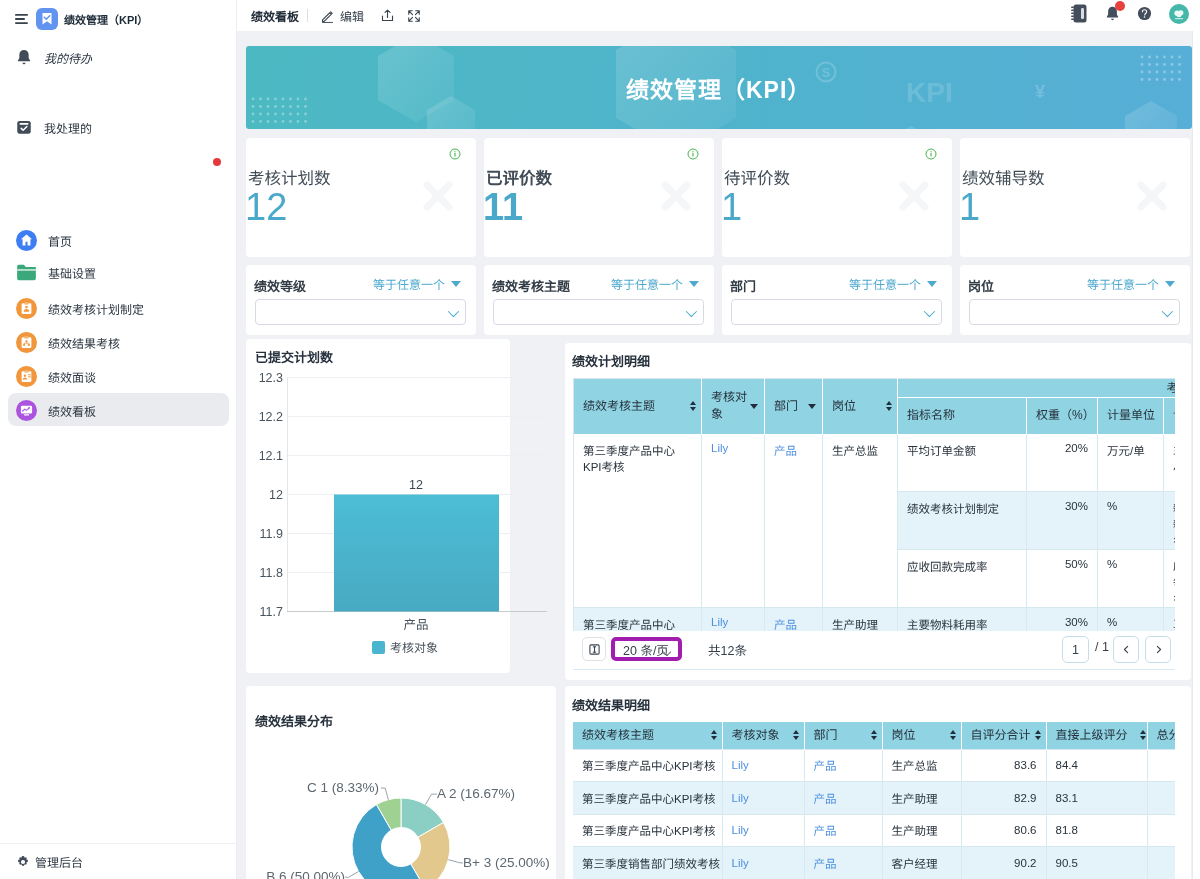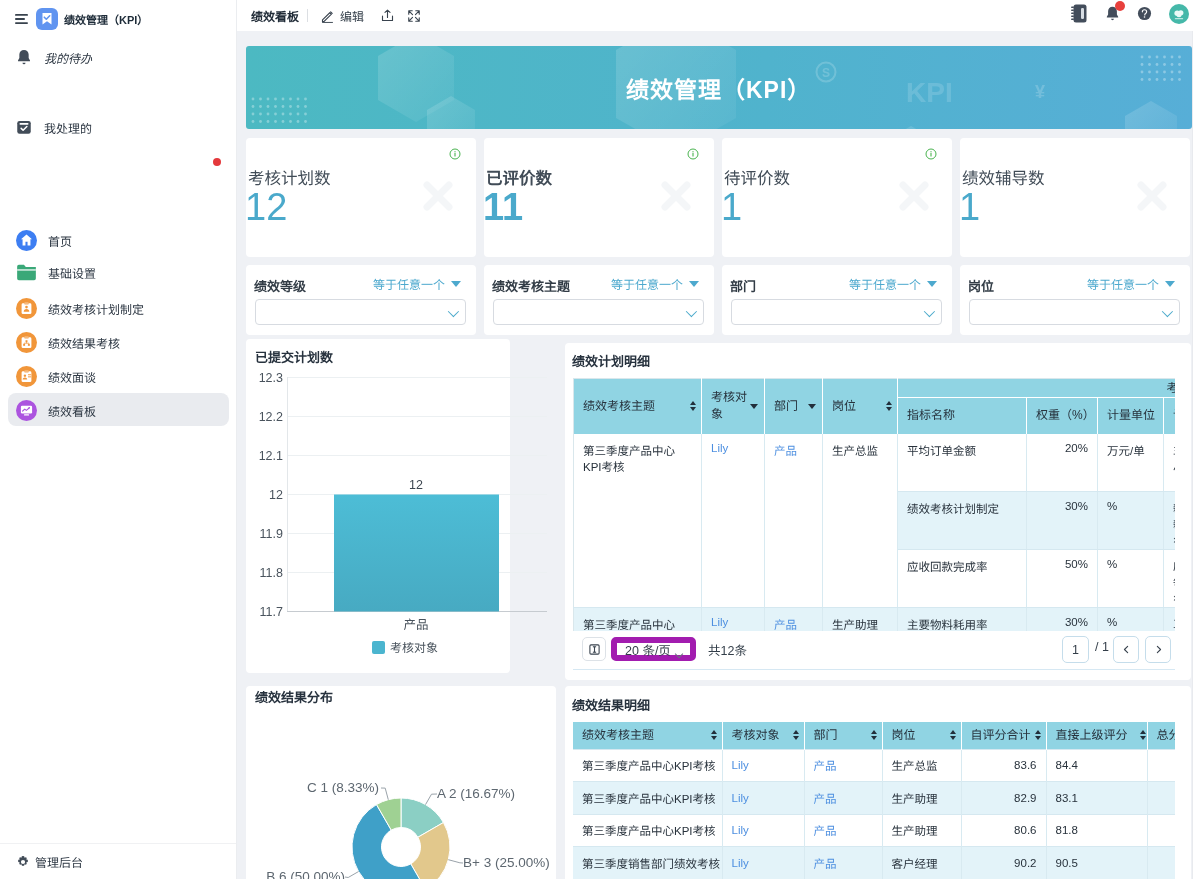--- a/index.html
+++ b/index.html
@@ -60,21 +60,21 @@
 .tbl td{border-right:1px solid #d8eaf1;border-bottom:1px solid #d5e8f0;background:#fff;padding:8px 9px;}
 .tbl tr.zb td{background:#e3f3f9;}
 #t1{border:1px solid #d9e7ec;}
 #t1 td[rowspan]{background:#fff;}
 #t2 td{border-bottom:none;border-top:1px solid #d5e8f0;padding-top:0;padding-bottom:0;vertical-align:middle;}
 #t2 td:first-child,#t2 th:first-child{padding-right:0;}
 #t2 thead th{border-bottom:none;}
 
 #t1pager{position:absolute;left:0;top:288px;width:626px;height:46px;}
 .pgbtn{position:absolute;top:6px;width:24px;height:24px;border:1px solid #dde2e7;border-radius:5px;background:#fff;display:flex;align-items:center;justify-content:center;}
-.pgsel{position:absolute;left:46px;top:6px;width:85px;height:24px;border:6px solid #a21caf;border-radius:5px;background:#fff;font-size:12.5px;color:#333e49;display:flex;align-items:center;padding-left:8px;}
+.pgsel{position:absolute;left:46px;top:6px;width:71px;height:24px;border:4px solid #a21caf;border-radius:5px;background:#fff;font-size:12.5px;color:#333e49;display:flex;align-items:center;padding-left:8px;}
 .pgchev{position:absolute;right:8px;top:8px;width:6px;height:6px;border-right:1.5px solid #6a747e;border-bottom:1.5px solid #6a747e;transform:rotate(45deg);}
 .pginput{position:absolute;left:497px;top:5px;width:27px;height:27px;border:1px solid #c5ddeb;border-radius:5px;background:#fff;font-size:12.5px;color:#333e49;display:flex;align-items:center;justify-content:center;}
 </style>
 </head>
 <body>
 <div id="sidebar">
   <div class="sb-head">
     <svg width="13" height="10" viewBox="0 0 13 10">
         <g fill="#39434e">
           <rect x="0" y="0" width="13" height="1.8" rx="0.9"></rect>
@@ -520,21 +520,21 @@
       </div>
       <div class="pgbtn" style="left:580px;width:26px;top:5px;height:27px;border-color:#c5ddeb;">
         <svg width="11" height="11" viewBox="0 0 24 24" fill="none" stroke="#39434e" stroke-width="2.4" stroke-linecap="round" stroke-linejoin="round">
             <path d="M9.5 5l7 7-7 7"></path>
           </svg>
       </div>
     </div>
   </div>
 
   <div class="card" id="piecard" style="left:9px;top:655px;width:310px;height:330px;">
-    <div class="card-title" style="position:absolute;left:9px;top:1px;text-align:right;">绩效结果分布</div>
+    <div class="card-title" style="position:absolute;left:9px;top:25px;text-align:right;">绩效结果分布</div>
     <svg width="310" height="224" viewBox="0 0 310 224" style="position:absolute;left:0;top:0;">
       <g stroke="#ffffff" stroke-width="1" stroke-linejoin="round">
         <path d="M 155 112 A 49 49 0 0 1 197.44 136.5 L 171.89 151.25 A 19.5 19.5 0 0 0 155 141.5 Z" fill="#8bcfc4"></path>
         <path d="M 197.44 136.5 A 49 49 0 0 1 179.5 203.44 L 164.75 177.89 A 19.5 19.5 0 0 0 171.89 151.25 Z" fill="#e2c88c"></path>
         <path d="M 179.5 203.44 A 49 49 0 1 1 130.5 118.56 L 145.25 144.11 A 19.5 19.5 0 1 0 164.75 177.89 Z" fill="#3fa0c8"></path>
         <path d="M 130.5 118.56 A 49 49 0 0 1 155 112 L 155 141.5 A 19.5 19.5 0 0 0 145.25 144.11 Z" fill="#9fd193"></path>
       </g>
       <g stroke="#9aa3aa" stroke-width="1" fill="none">
         <path d="M 142.3 113.7 L 139.2 102.1 L 135 102"></path>
         <path d="M 179.5 118.6 L 185.5 108.2 L 191 108"></path>

